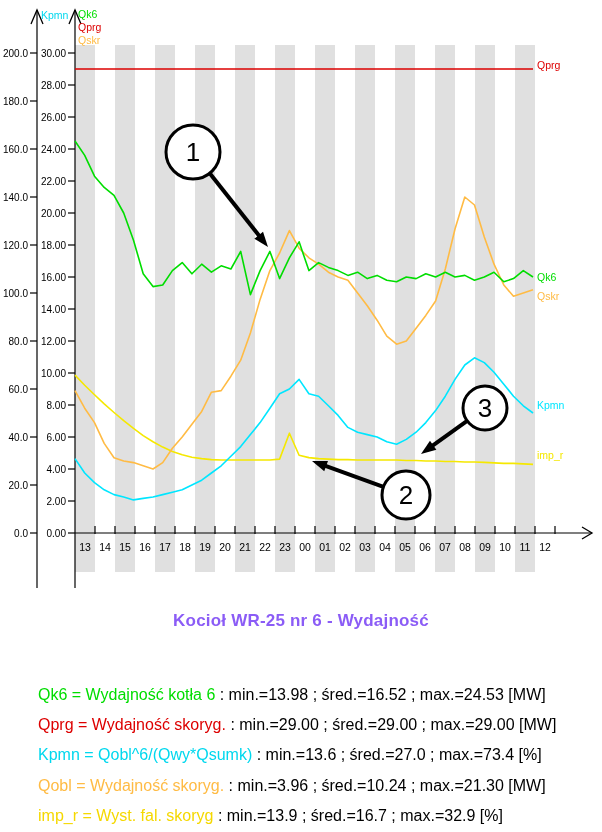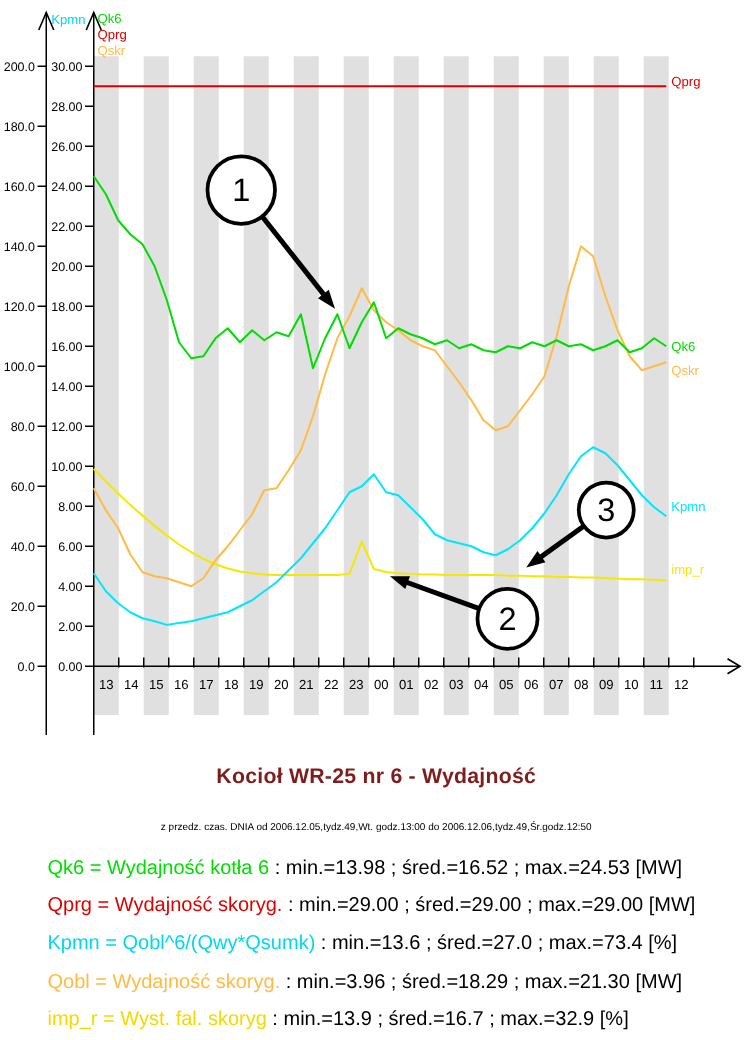--- a/index.html
+++ b/index.html
@@ -1,20 +1,20 @@
 <!DOCTYPE html>
 <html><head>
 <meta charset="utf-8">
 <style>
   html,body{margin:0;padding:0;background:#fff;}
   .page{position:relative;width:602px;height:832px;background:#fff;overflow:hidden;
         font-family:"Liberation Sans",sans-serif;}
   .chart-wrap{position:absolute;left:0;top:0;width:602px;height:592px;}
   .title{position:absolute;left:0;top:611px;width:602px;text-align:center;
-         font-size:17px;font-weight:bold;color:#7f1d1d;letter-spacing:0.2px;}
+         font-size:17px;font-weight:bold;color:#8b5cf6;letter-spacing:0.2px;}
   .subtitle{position:absolute;left:0;top:657px;width:602px;text-align:center;
             font-size:8px;color:#000;}
   .legend{position:absolute;left:38px;top:0;width:560px;}
   .legend-line{position:absolute;left:0;font-size:16px;white-space:nowrap;}
   .lg-stats{color:#000;}
   svg text{font-family:"Liberation Sans",sans-serif;}
 </style>
 </head>
 <body>
 
@@ -187,21 +187,20 @@
         </g>
         <g>
           <line x1="467.1356618304603" y1="420.83999305935663" x2="426.684107599399" y2="449.91454766293197" stroke="#000" stroke-width="4"></line>
           <polygon points="421,454 429.9702323053015,440.7793747353264 436.39022883497984,449.71154382009627" fill="#000"></polygon>
           <circle cx="485" cy="408" r="22" fill="#fff" stroke="#000" stroke-width="3"></circle>
           <text x="485" y="417" text-anchor="middle" font-size="26" font-family="&quot;DejaVu Sans Mono&quot;,monospace" fill="#000">3</text>
         </g>
       </svg>
   </div>
   <div class="title">Kocioł WR-25 nr 6 - Wydajność</div>
-  <div class="subtitle">z przedz. czas. DNIA od 2006.12.05,tydz.49,Wt. godz.13:00 do 2006.12.06,tydz.49,Śr.godz.12:50</div>
   <div class="legend">
     <div class="legend-line" style="top:686px"><span class="lg-name" style="color: rgb(0, 221, 0);">Qk6 = Wydajność kotła 6</span><span class="lg-stats"> : min.=13.98 ; śred.=16.52 ; max.=24.53 [MW]</span></div>
     <div class="legend-line" style="top:716px"><span class="lg-name" style="color: rgb(221, 0, 0);">Qprg = Wydajność skoryg.</span><span class="lg-stats"> : min.=29.00 ; śred.=29.00 ; max.=29.00 [MW]</span></div>
     <div class="legend-line" style="top:746px"><span class="lg-name" style="color: rgb(0, 216, 238);">Kpmn = Qobl^6/(Qwy*Qsumk)</span><span class="lg-stats"> : min.=13.6 ; śred.=27.0 ; max.=73.4 [%]</span></div>
-    <div class="legend-line" style="top:777px"><span class="lg-name" style="color: rgb(255, 187, 68);">Qobl = Wydajność skoryg.</span><span class="lg-stats"> : min.=3.96 ; śred.=18.29 ; max.=21.30 [MW]</span></div>
+    <div class="legend-line" style="top:777px"><span class="lg-name" style="color: rgb(255, 187, 68);">Qobl = Wydajność skoryg.</span><span class="lg-stats"> : min.=3.96 ; śred.=10.24 ; max.=21.30 [MW]</span></div>
     <div class="legend-line" style="top:807px"><span class="lg-name" style="color: rgb(245, 216, 0);">imp_r = Wyst. fal. skoryg</span><span class="lg-stats"> : min.=13.9 ; śred.=16.7 ; max.=32.9 [%]</span></div>
   </div>
 </div>
 
 </body></html>

